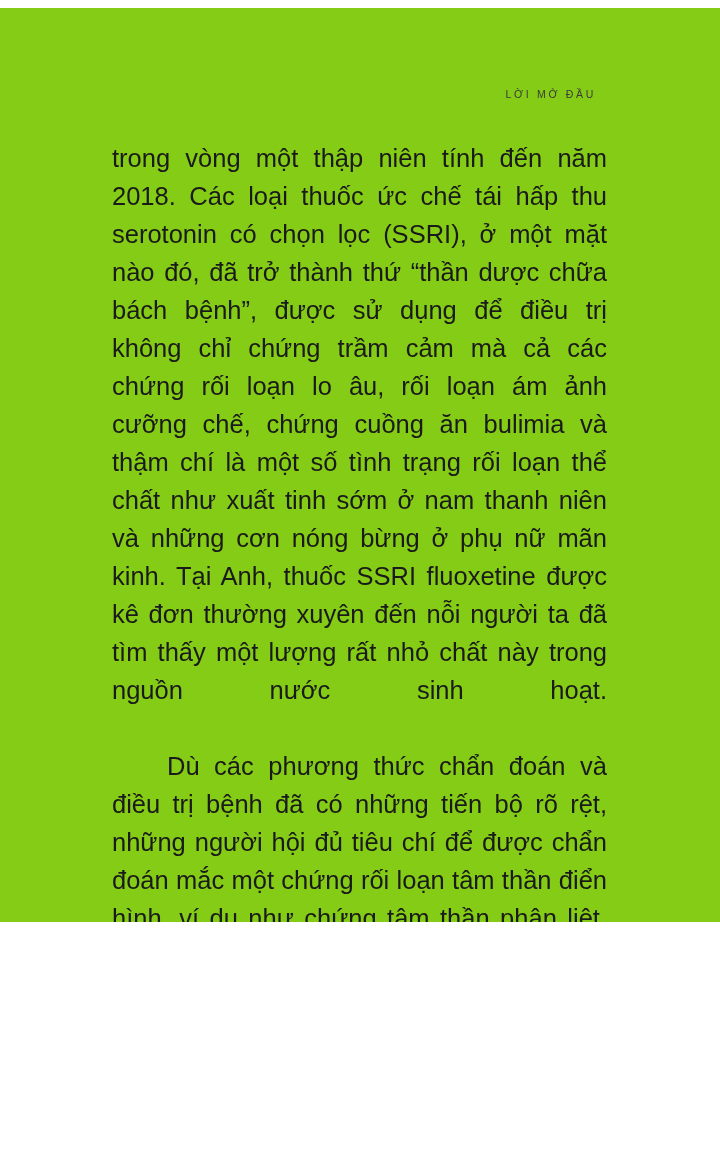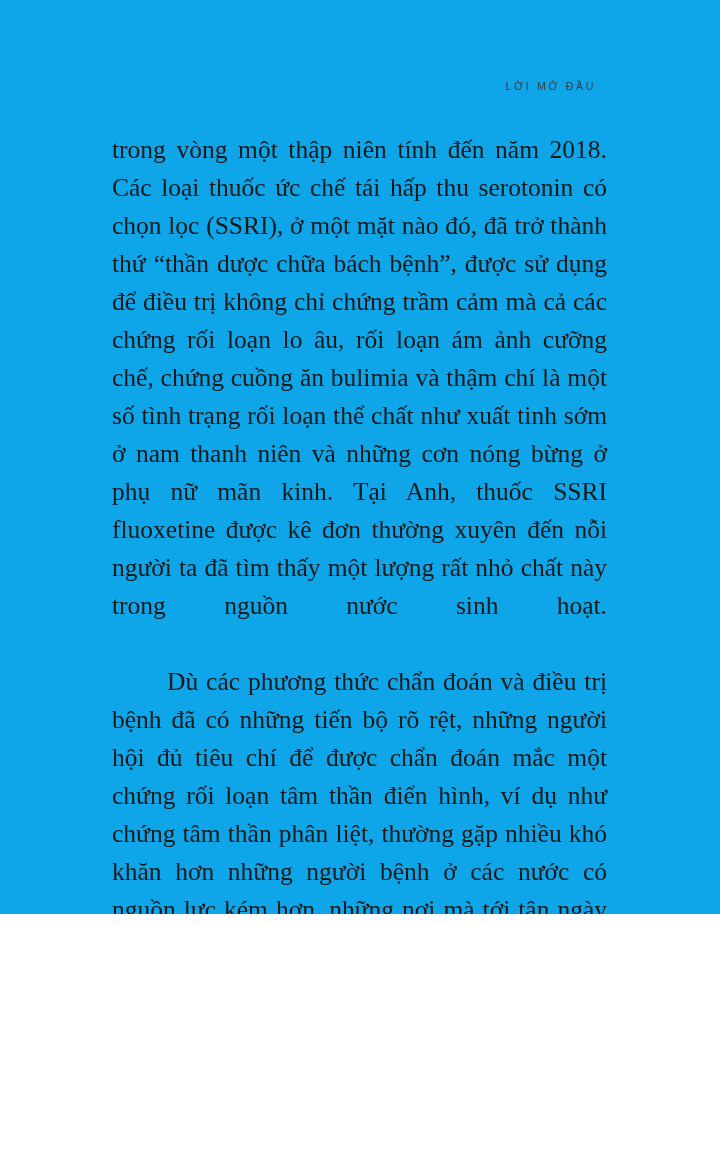--- a/index.html
+++ b/index.html
@@ -6,22 +6,22 @@
   html, body {
     margin: 0;
     padding: 0;
     background: #ffffff;
   }
 
   .page {
     position: relative;
     width: 720px;
     height: 914px;
-    margin: 0 auto;
-    background: #0ea5e9;
+    margin: 8px auto;
+    background: #84cc16;
     overflow: hidden;
     box-sizing: border-box;
   }
 
   
   .running-head {
     position: absolute;
     top: 80px;
     left: 112px;
     width: 484px;
@@ -37,21 +37,21 @@
   
   .text-block {
     position: absolute;
     top: 131px;
     left: 112px;
     width: 495px;
   }
 
   .para {
     margin: 0;
-    font-family: Liberation Serif, serif;
+    font-family: Liberation Sans, sans-serif;
     font-size: 25.5px;
     line-height: 38px;
     color: #1a1a1a;
     text-align: justify;
     text-justify: inter-word;
     -webkit-hyphens: none;
     hyphens: none;
     word-spacing: 0.1px;
   }
 

